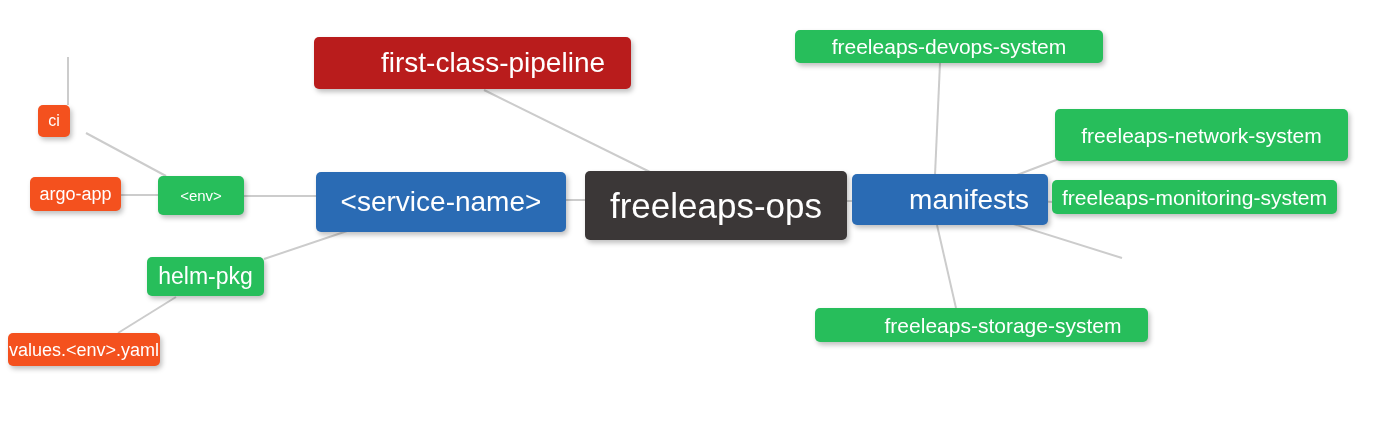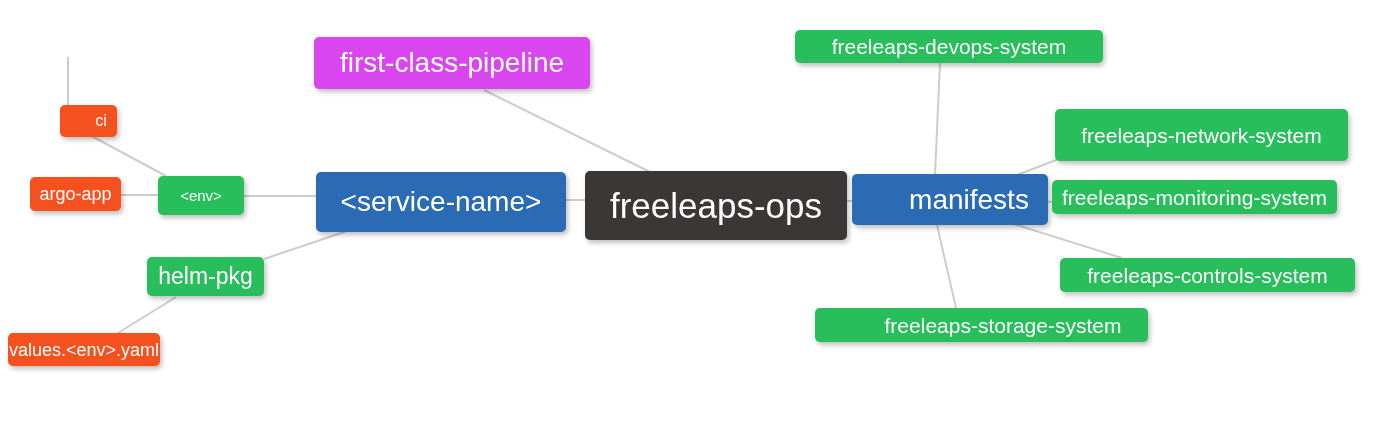--- a/index.html
+++ b/index.html
@@ -10,21 +10,21 @@
   .edge-layer{position:absolute;left:0;top:0;width:1390px;height:421px;}
   .edge-layer line{stroke:#cccccc;stroke-width:2;}
   .node{
     position:absolute;display:flex;align-items:center;justify-content:center;
     color:#ffffff;border-radius:5px;white-space:nowrap;
     box-shadow:2px 3px 5px rgba(0,0,0,0.25);
     line-height:1;letter-spacing:0;
   }
   
   #n-jenkinsfile        {left:20px;  top:26px;  width:95px;  height:31px; font-size:15px;}
-  #n-ci                 {left:60px;  top:105px; width:32px;  height:32px; font-size:16px;padding-left:25px;}
+  #n-ci                 {left:38px;  top:105px; width:32px;  height:32px; font-size:16px;}
   #n-argo-app           {left:30px;  top:177px; width:91px;  height:34px; font-size:18px;}
   #n-env                {left:158px; top:176px; width:86px;  height:39px; font-size:15px;}
   #n-helm-pkg           {left:147px; top:257px; width:117px; height:39px; font-size:23px;}
   #n-values-env-yaml    {left:8px;   top:333px; width:152px; height:33px; font-size:18px;}
   #n-service-name       {left:316px; top:172px; width:250px; height:60px; font-size:28px;}
   #n-first-class-pipeline{left:314px;top:37px;  width:276px; height:52px; font-size:28px;}
   #n-root               {left:585px; top:171px; width:262px; height:69px; font-size:35px;}
   #n-manifests          {left:852px; top:174px; width:158px; height:51px; font-size:28px;}
   #n-devops-system      {left:795px; top:30px;  width:308px; height:33px; font-size:21px;}
   #n-network-system     {left:1055px;top:109px; width:293px; height:52px; font-size:21px;}
@@ -53,22 +53,21 @@
     <line x1="1007" y1="222" x2="1122" y2="258" stroke="#CCCCCC"></line>
     <line x1="937" y1="225" x2="956" y2="308" stroke="#CCCCCC"></line>
   </svg>
 
   <div class="node" id="n-ci" style="background: rgb(244, 81, 30);">ci</div>
   <div class="node" id="n-argo-app" style="background: rgb(244, 81, 30);">argo-app</div>
   <div class="node" id="n-env" style="background: rgb(39, 190, 91);">&lt;env&gt;</div>
   <div class="node" id="n-helm-pkg" style="background: rgb(39, 190, 91);">helm-pkg</div>
   <div class="node" id="n-values-env-yaml" style="background: rgb(244, 81, 30);">values.&lt;env&gt;.yaml</div>
   <div class="node" id="n-service-name" style="background: rgb(42, 107, 180);">&lt;service-name&gt;</div>
-  <div class="node" id="n-first-class-pipeline" style="background: #d946ef;">first-class-pipeline</div>
+  <div class="node" id="n-first-class-pipeline" style="background: #b91c1c; padding-left: 41px;">first-class-pipeline</div>
   <div class="node" id="n-root" style="background: rgb(59, 55, 55);">freeleaps-ops</div>
   <div class="node" id="n-manifests" style="background: rgb(42, 107, 180); padding-left: 38px;">manifests</div>
   <div class="node" id="n-devops-system" style="background: rgb(39, 190, 91);">freeleaps-devops-system</div>
   <div class="node" id="n-network-system" style="background: rgb(39, 190, 91);">freeleaps-network-system</div>
   <div class="node" id="n-monitoring-system" style="background: rgb(39, 190, 91);">freeleaps-monitoring-system</div>
-  <div class="node" id="n-controls-system" style="background: rgb(39, 190, 91);">freeleaps-controls-system</div>
   <div class="node" id="n-storage-system" style="background: rgb(39, 190, 91); padding-left: 43px;">freeleaps-storage-system</div>
 
 </div>
 
 </body></html>

